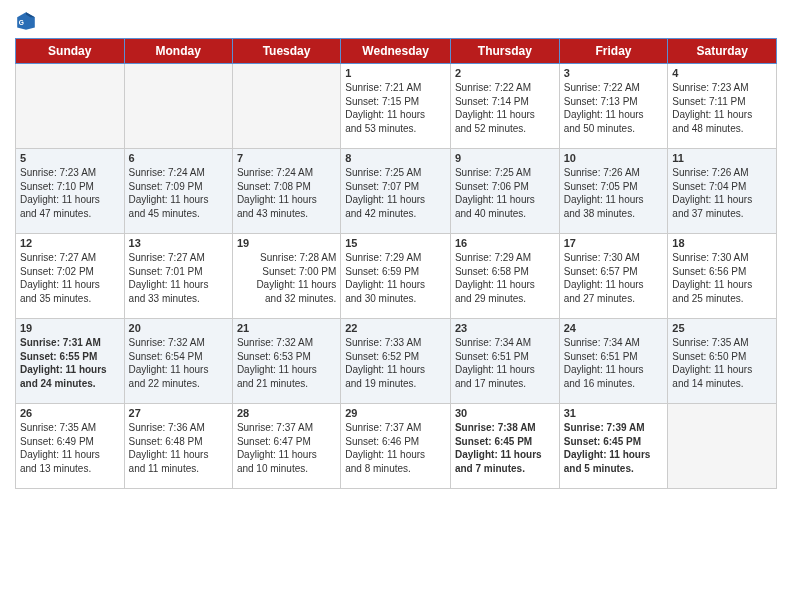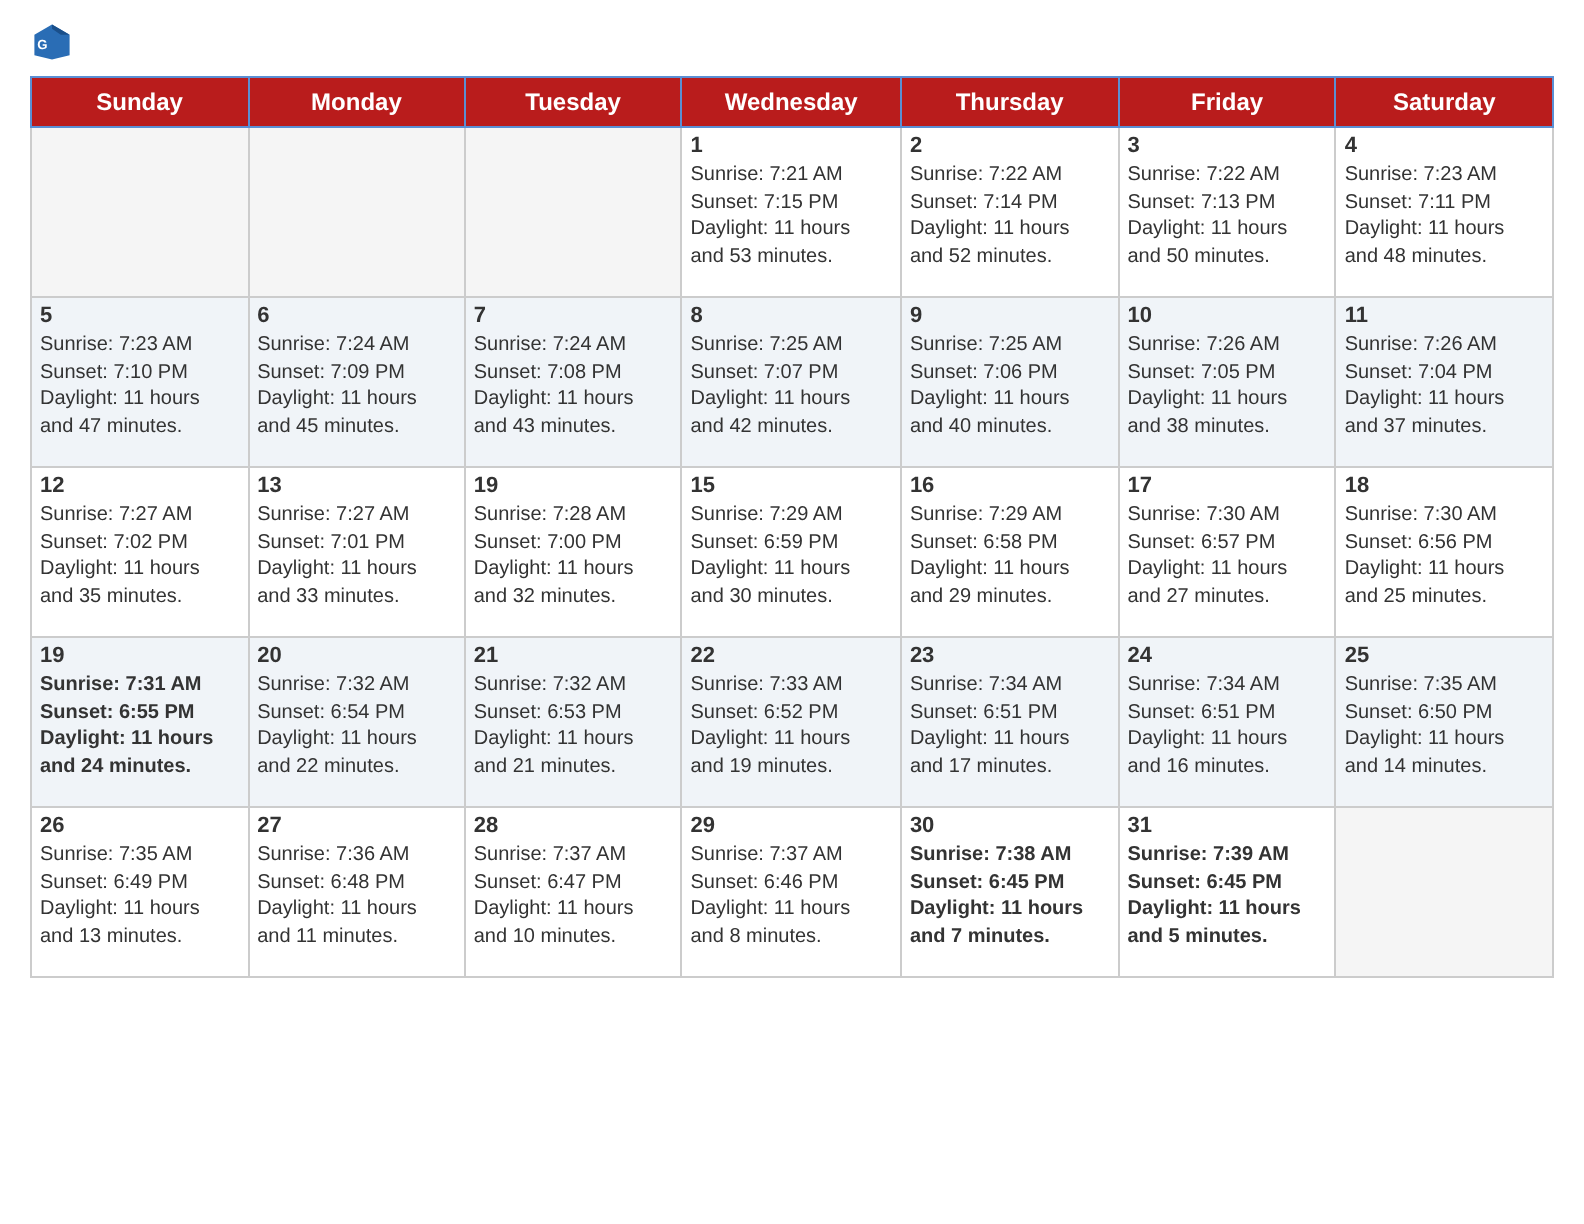--- a/index.html
+++ b/index.html
@@ -217,21 +217,21 @@
           </td>
           <td>
             <span class="day-num">13</span>
             <div class="day-info" style="white-space: pre-line;">Sunrise: 7:27 AM
 Sunset: 7:01 PM
 Daylight: 11 hours
 and 33 minutes.</div>
           </td>
           <td>
             <span class="day-num">19</span>
-            <div class="day-info" style="white-space: pre-line;">Sunrise: 7:28 AM
+            <div class="day-info" style="white-space: pre-line; text-align: right;">Sunrise: 7:28 AM
 Sunset: 7:00 PM
 Daylight: 11 hours
 and 32 minutes.</div>
           </td>
           <td>
             <span class="day-num">15</span>
             <div class="day-info" style="white-space: pre-line;">Sunrise: 7:29 AM
 Sunset: 6:59 PM
 Daylight: 11 hours
 and 30 minutes.</div>

